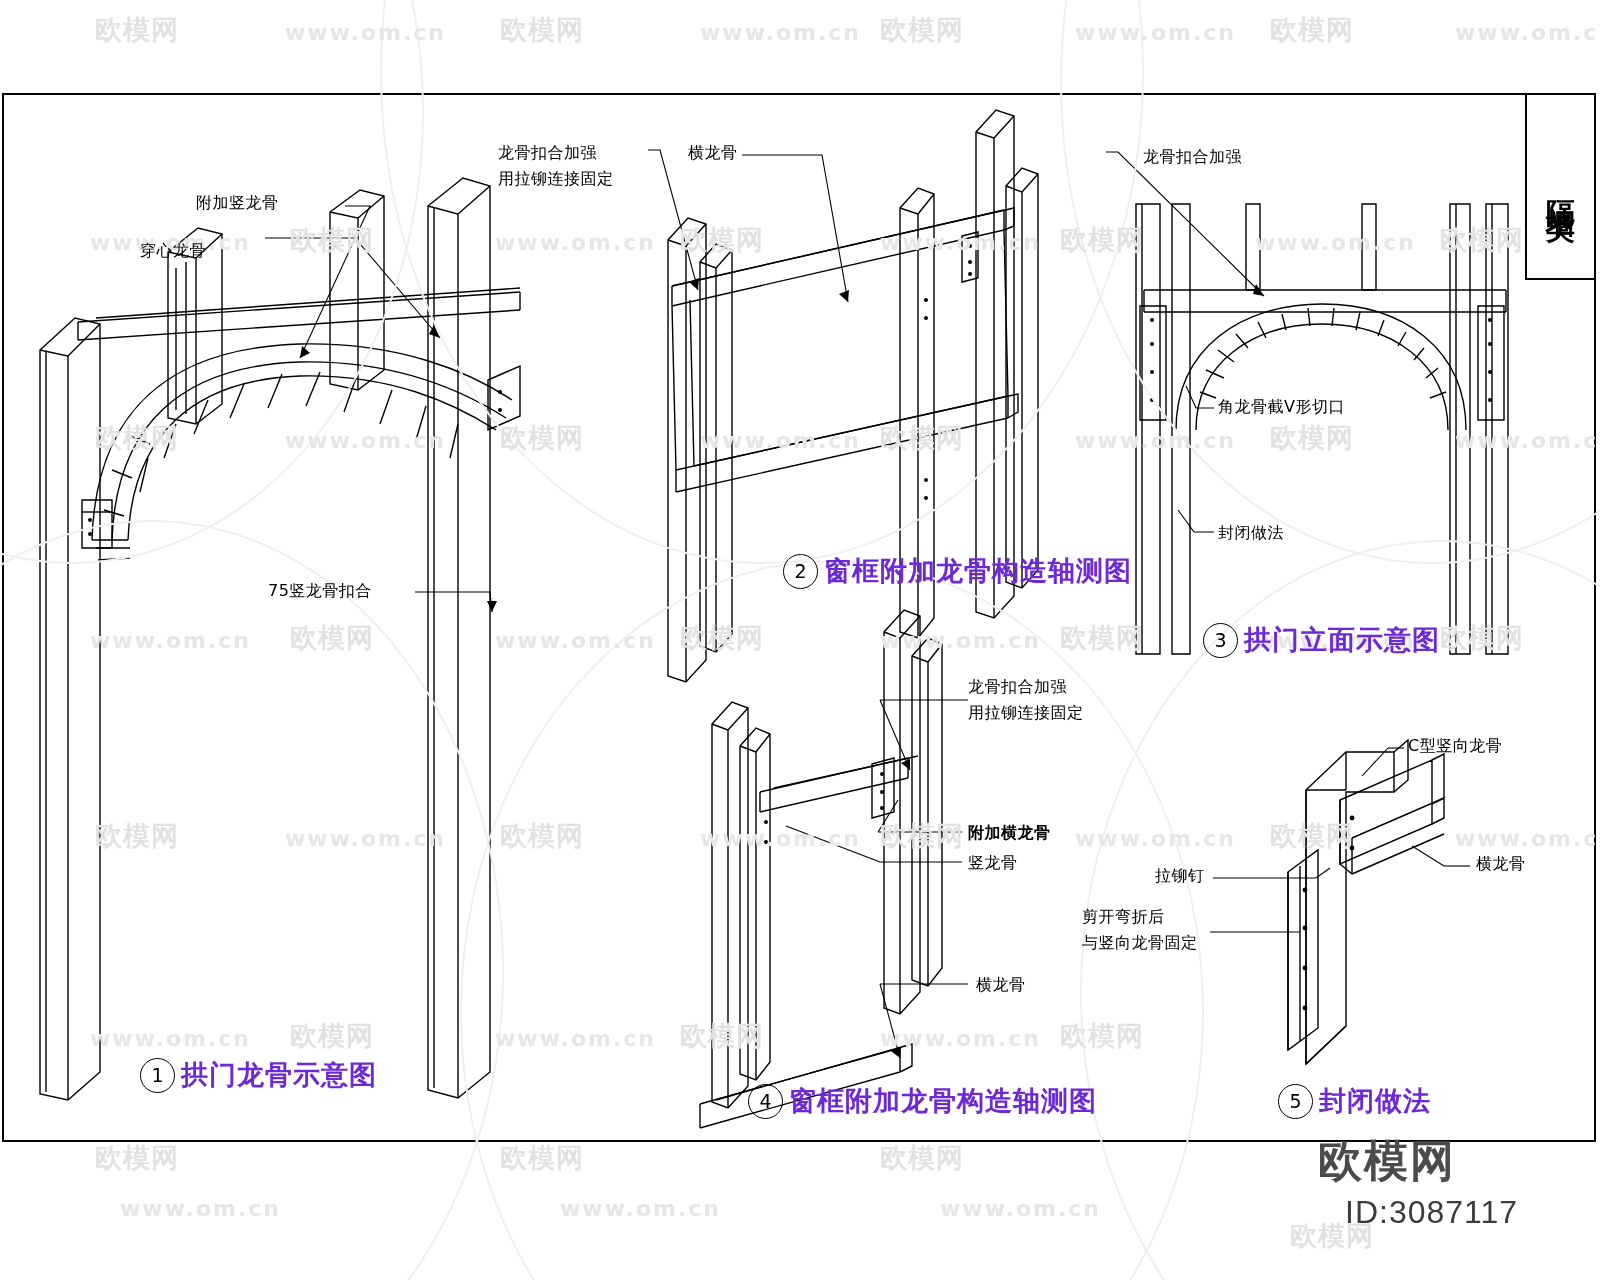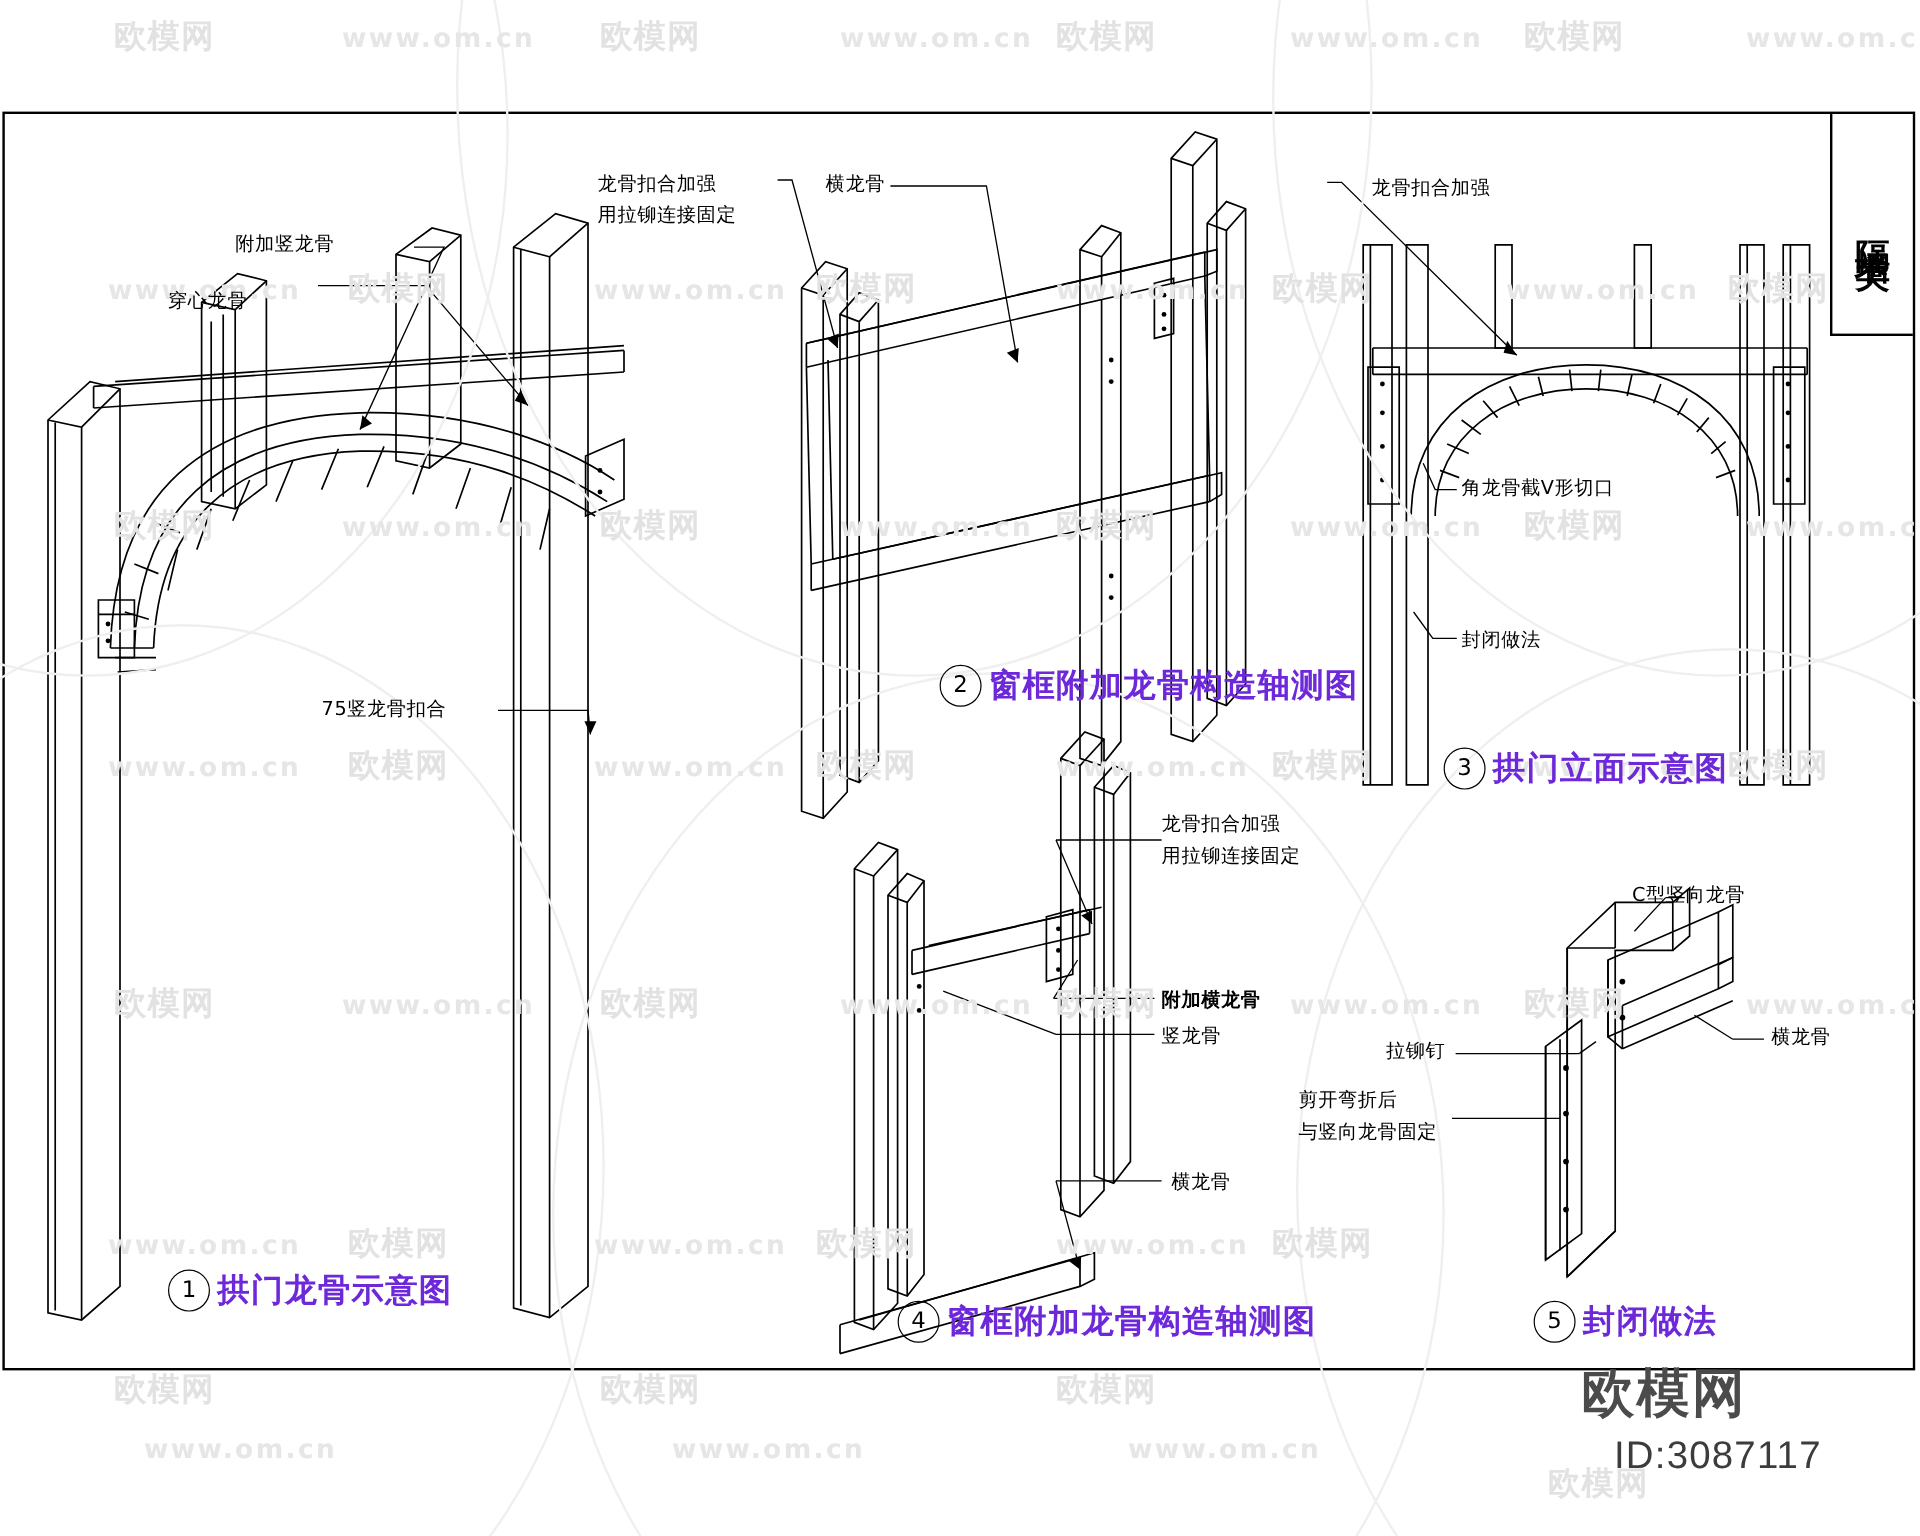--- a/index.html
+++ b/index.html
@@ -505,21 +505,21 @@
   <div class="lbl" style="left:968px; top:702px;">用拉铆连接固定</div>
   <div class="lbl" style="left:968px; top:822px;font-weight:bold;">附加横龙骨</div>
   <div class="lbl" style="left:968px; top:852px;">竖龙骨</div>
   <div class="lbl" style="left:976px; top:974px;">横龙骨</div>
 
   <div class="cap" style="left:748px; top:1083px;">
     <span class="num">4</span>
     <span class="txt">窗框附加龙骨构造轴测图</span>
   </div>
 
-  <div class="lbl" style="left:1360px; top:735px;">C型竖向龙骨</div>
+  <div class="lbl" style="left:1408px; top:735px;">C型竖向龙骨</div>
   <div class="lbl" style="left:1476px; top:853px;">横龙骨</div>
   <div class="lbl" style="left:1155px; top:865px;">拉铆钉</div>
   <div class="lbl" style="left:1082px; top:906px;text-align:right;">剪开弯折后</div>
   <div class="lbl" style="left:1082px; top:932px;">与竖向龙骨固定</div>
 
   <div class="cap" style="left:1278px; top:1083px;">
     <span class="num">5</span>
     <span class="txt">封闭做法</span>
   </div>
 

